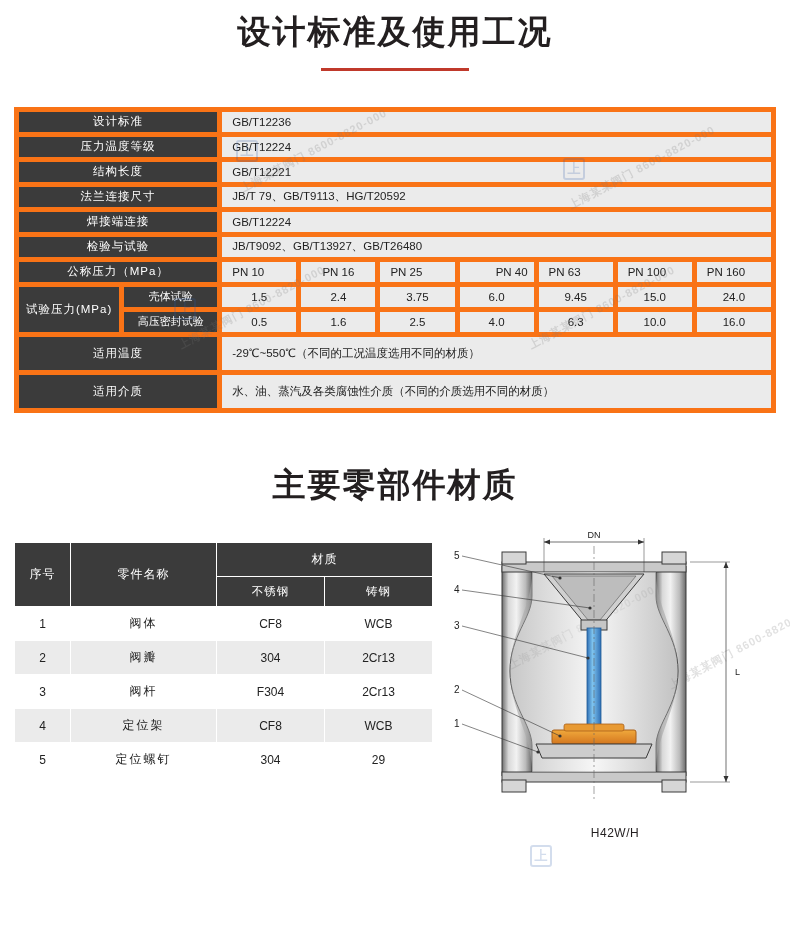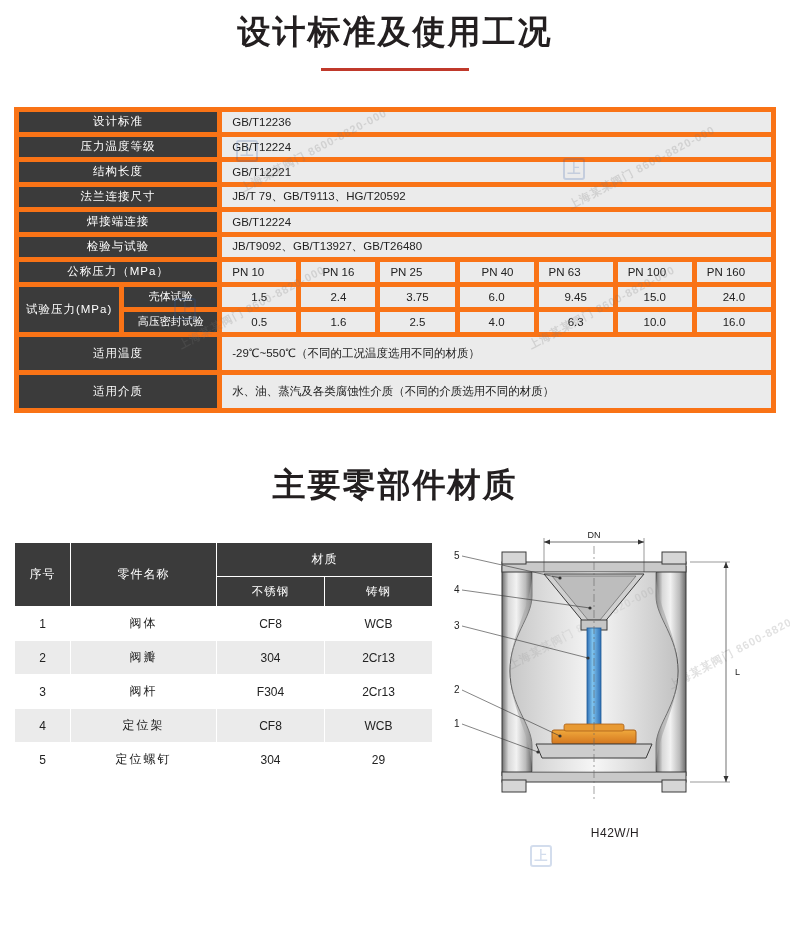--- a/index.html
+++ b/index.html
@@ -211,21 +211,21 @@
         </tr>
         <tr>
           <td class="lbl" colspan="2">检验与试验</td>
           <td class="val" colspan="7">JB/T9092、GB/T13927、GB/T26480</td>
         </tr>
         <tr>
           <td class="lbl" colspan="2">公称压力（MPa）</td>
           <td class="val-c" style="text-align:left;padding-left:10px;">PN 10</td>
           <td class="val-c" style="text-align:center;">PN 16</td>
           <td class="val-c" style="text-align:left;padding-left:10px;">PN 25</td>
-          <td class="val-c" style="text-align:left;padding-left:22px;margin-left:32px;">PN 40</td>
+          <td class="val-c" style="text-align:right;padding-left:22px;margin-left:32px;">PN 40</td>
           <td class="val-c" style="text-align:left;padding-left:10px;">PN 63</td>
           <td class="val-c" style="text-align:left;padding-left:10px;">PN 100</td>
           <td class="val-c" style="text-align:left;padding-left:10px;">PN 160</td>
         </tr>
         <tr>
           <td class="lbl" rowspan="2">试验压力(MPa)</td>
           <td class="lbl-sub">壳体试验</td>
           <td class="val-c">1.5</td>
           <td class="val-c">2.4</td>
           <td class="val-c">3.75</td>

